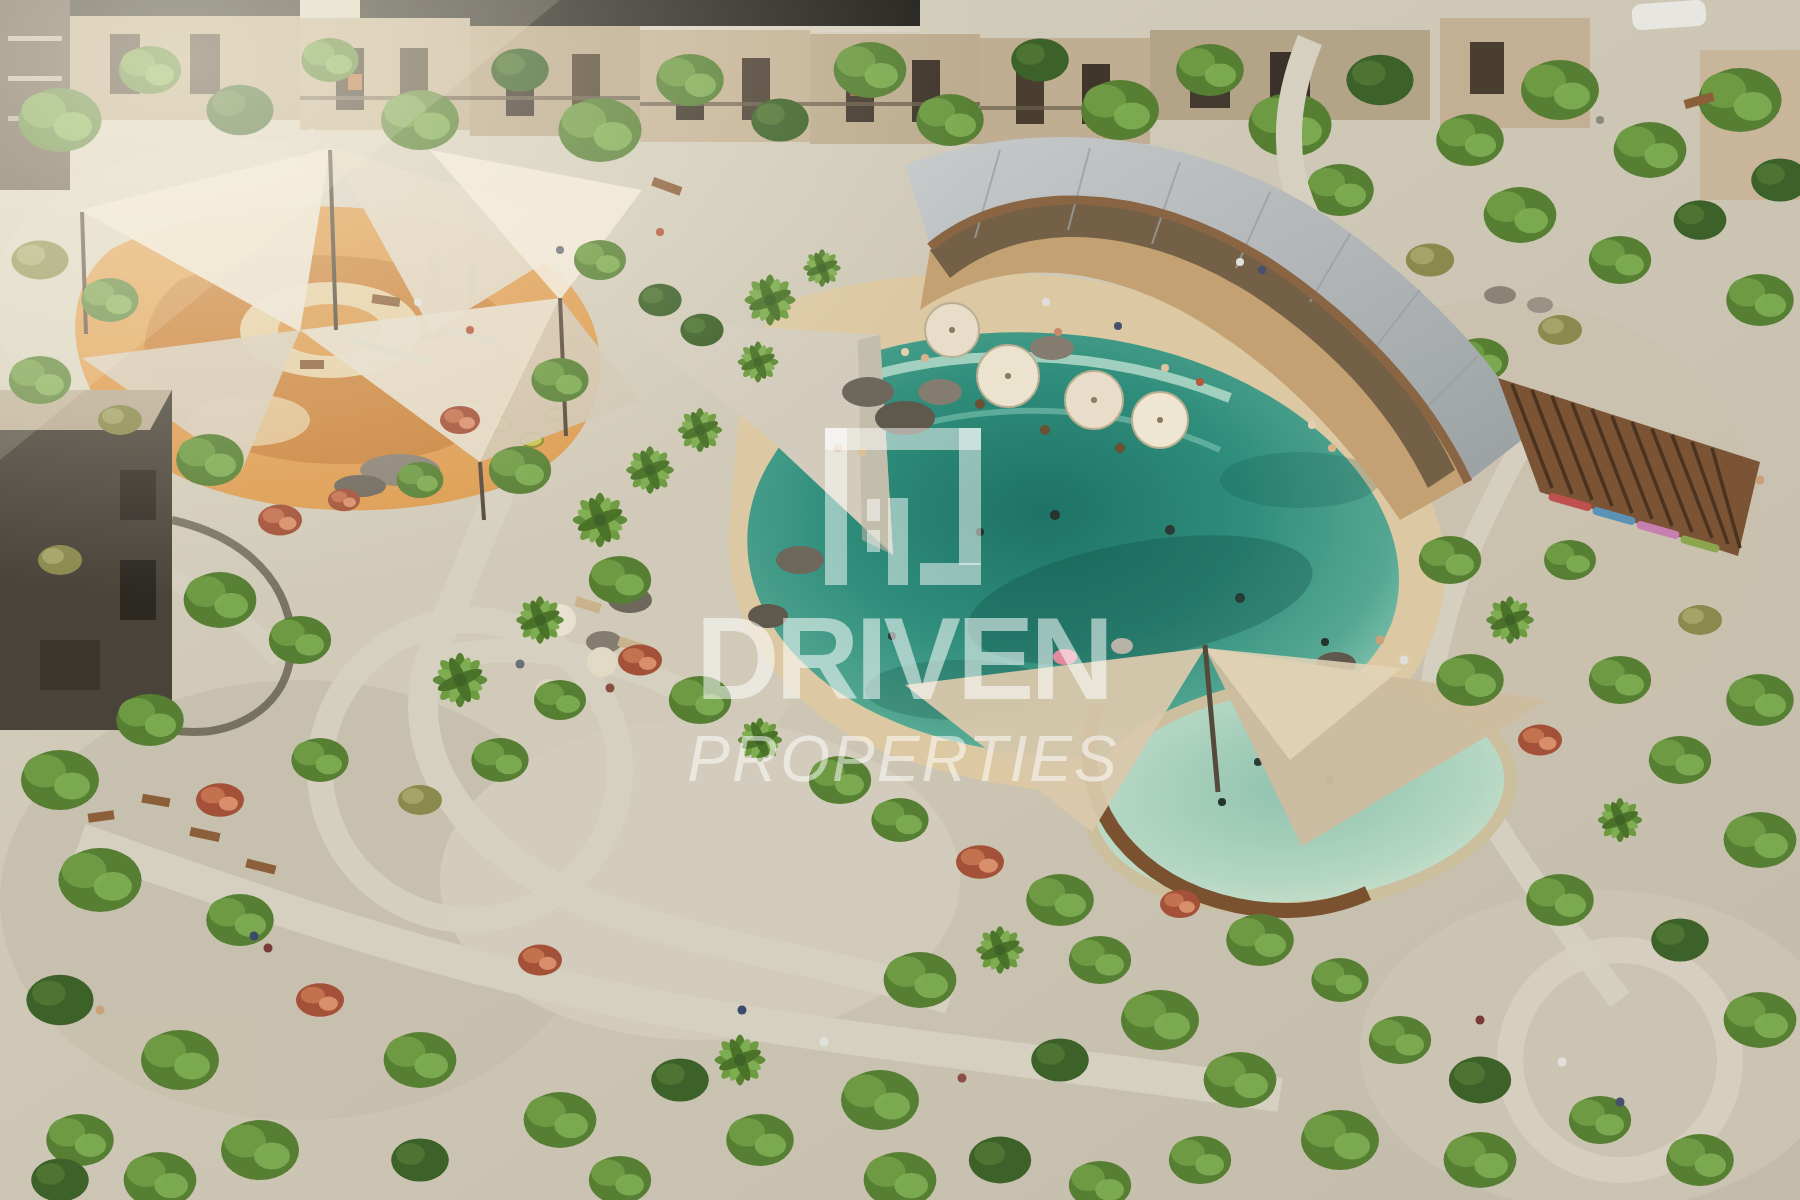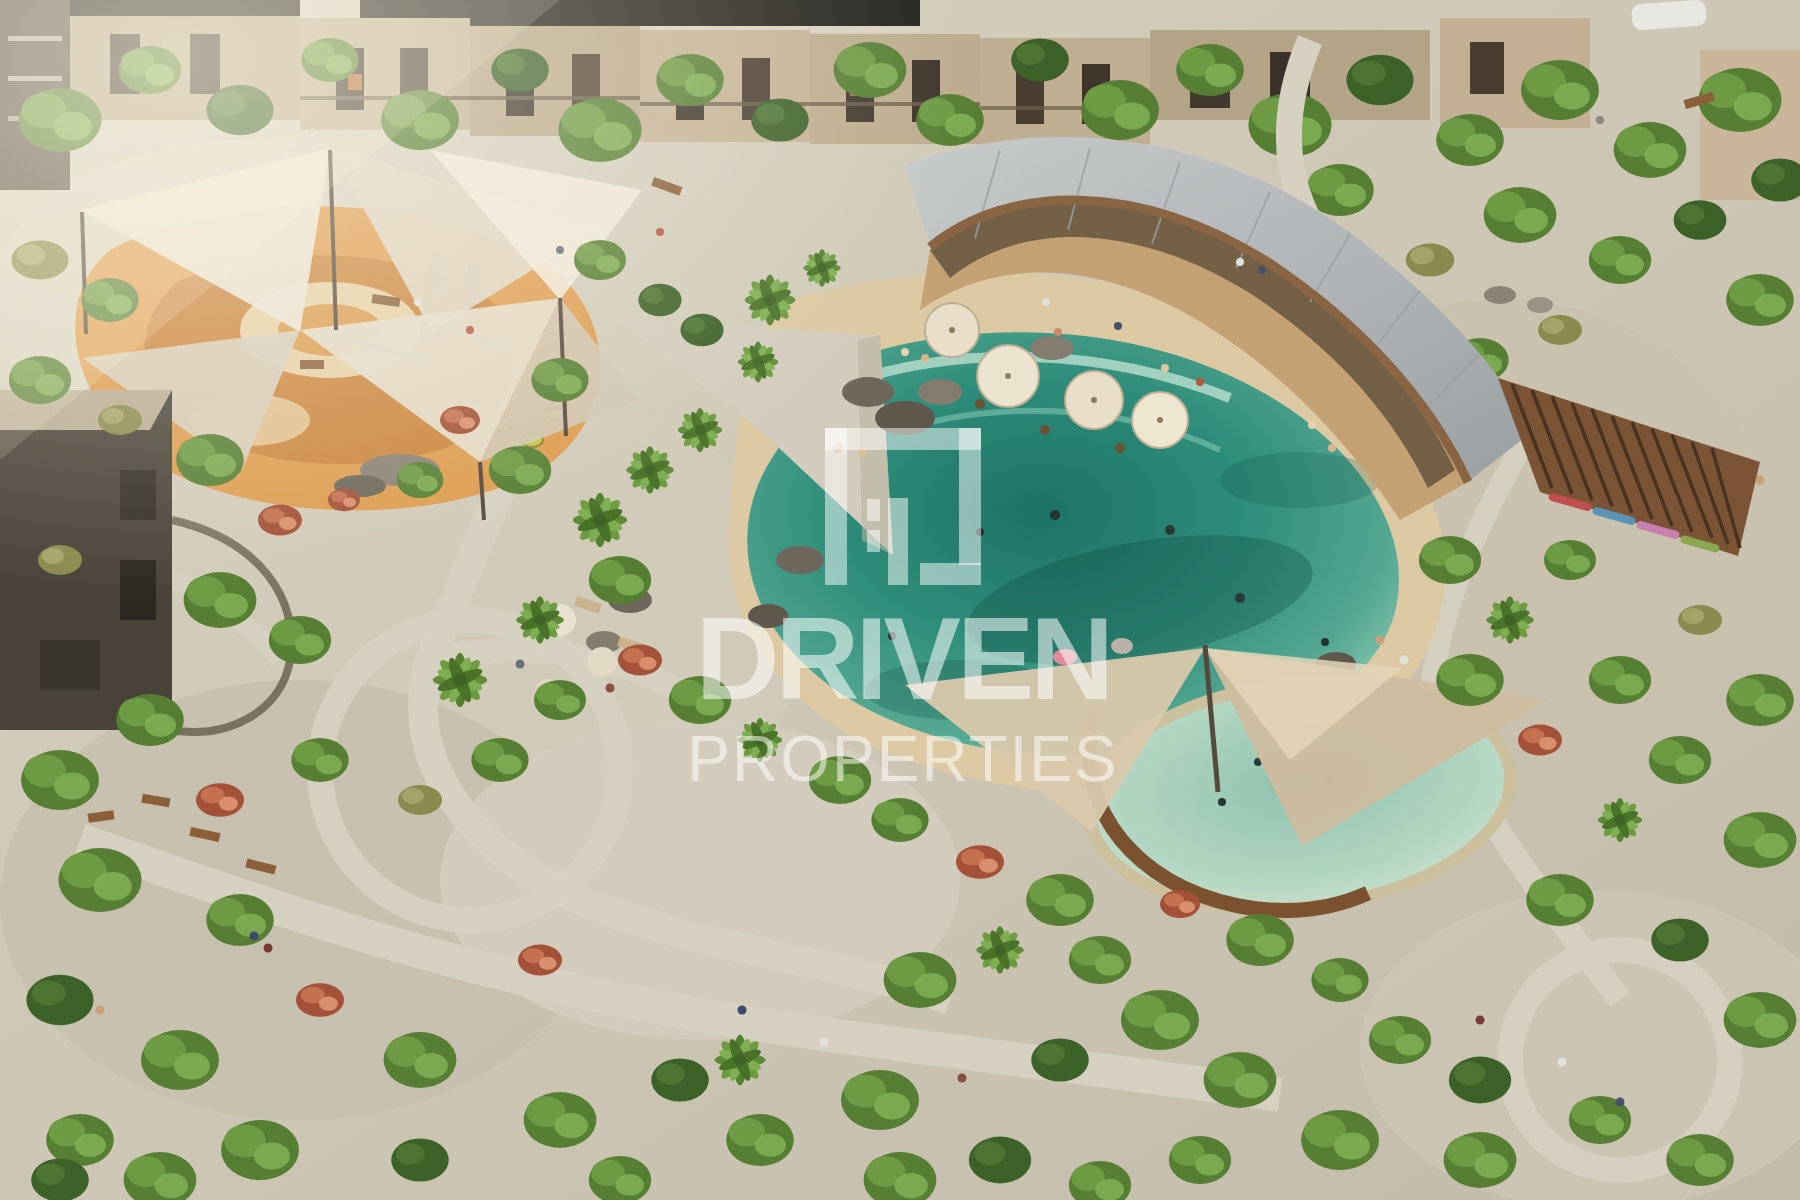--- a/index.html
+++ b/index.html
@@ -7,21 +7,21 @@
          font-family:"Liberation Sans",sans-serif;background:#cfc8b8;}
   .stage svg{position:absolute;inset:0;display:block;}
   
   .wm{position:absolute;left:0;top:0;width:1625px;height:1200px;pointer-events:none;}
   .wm-logo{position:absolute;left:825px;top:428px;width:156px;height:157px;}
   .wm-title{position:absolute;left:903px;top:601px;transform:translateX(-50%);
             font-size:116px;font-weight:bold;letter-spacing:-4px;line-height:1;
             color:rgba(255,255,255,0.55);white-space:nowrap;}
   .wm-sub{position:absolute;left:903px;top:727px;transform:translateX(-50%);
           font-size:64px;font-weight:normal;letter-spacing:2px;line-height:1;
-          color:rgba(255,255,255,0.52);white-space:nowrap;}
+          color:rgba(255,255,255,0.52);white-space:nowrap;font-style:italic;}
 </style>
 </head>
 <body>
 
 <div class="stage">
 <svg viewBox="0 0 1800 1200" width="1800" height="1200">
   <defs>
     <radialGradient id="gwater" cx="45%" cy="42%" r="70%">
       <stop offset="0%" stop-color="#1d7265"></stop>
       <stop offset="45%" stop-color="#2f8d7b"></stop>

